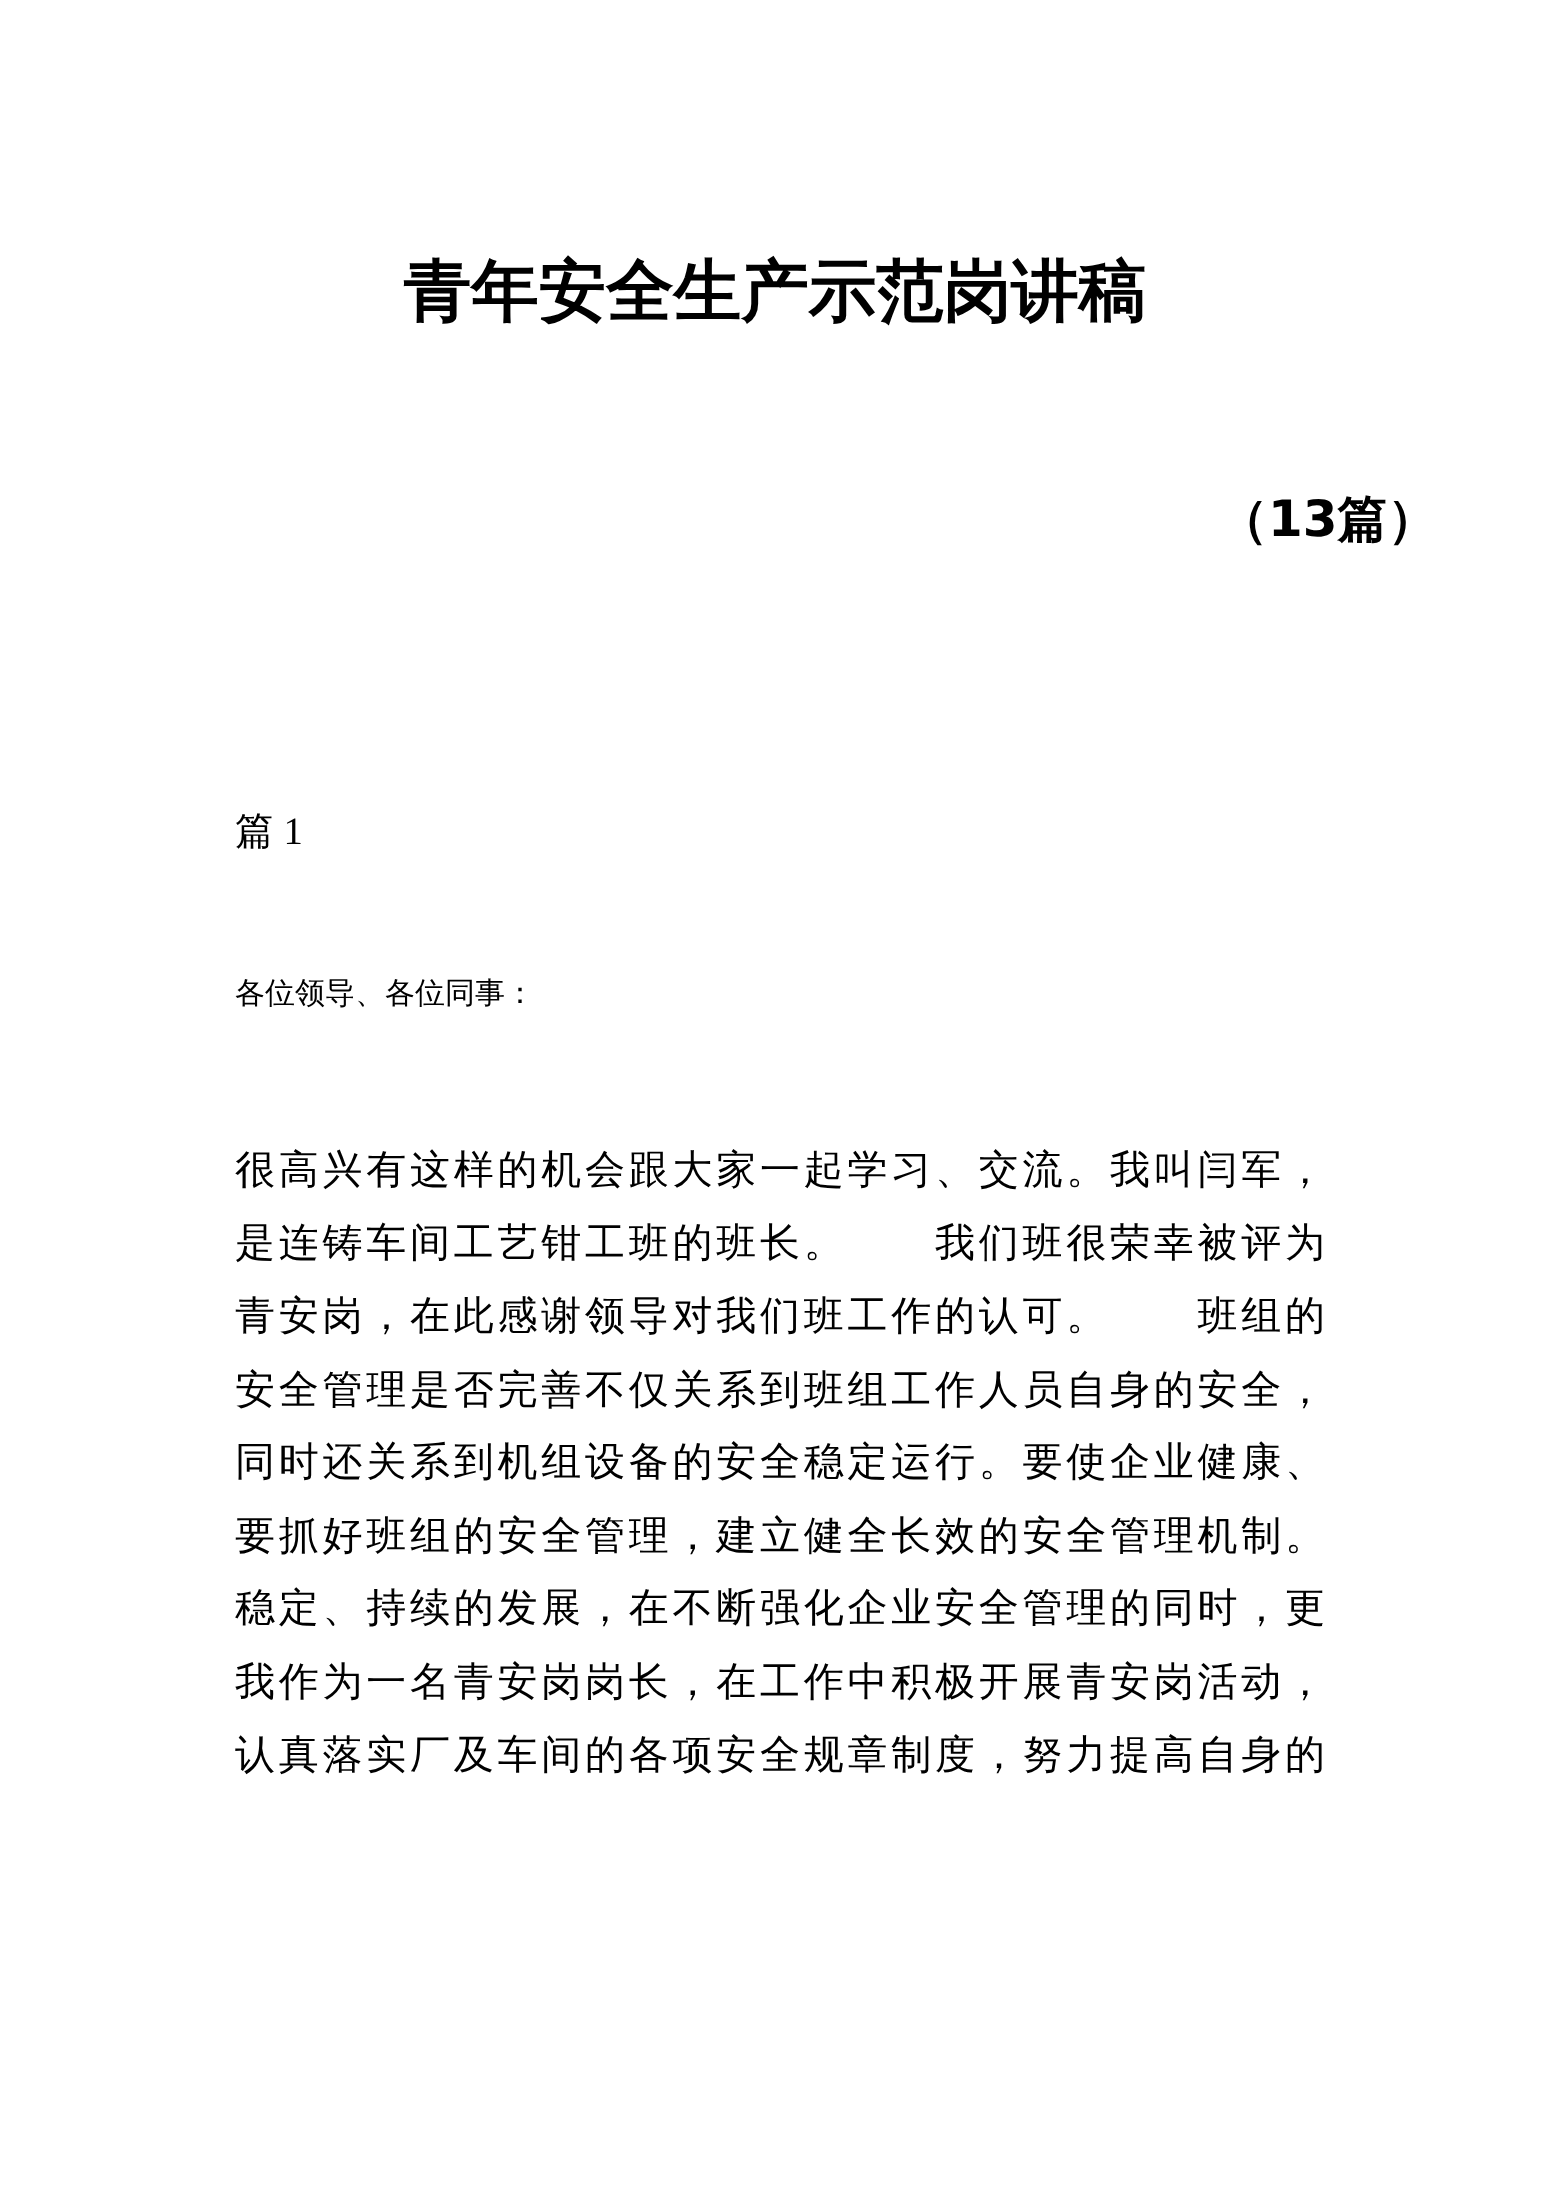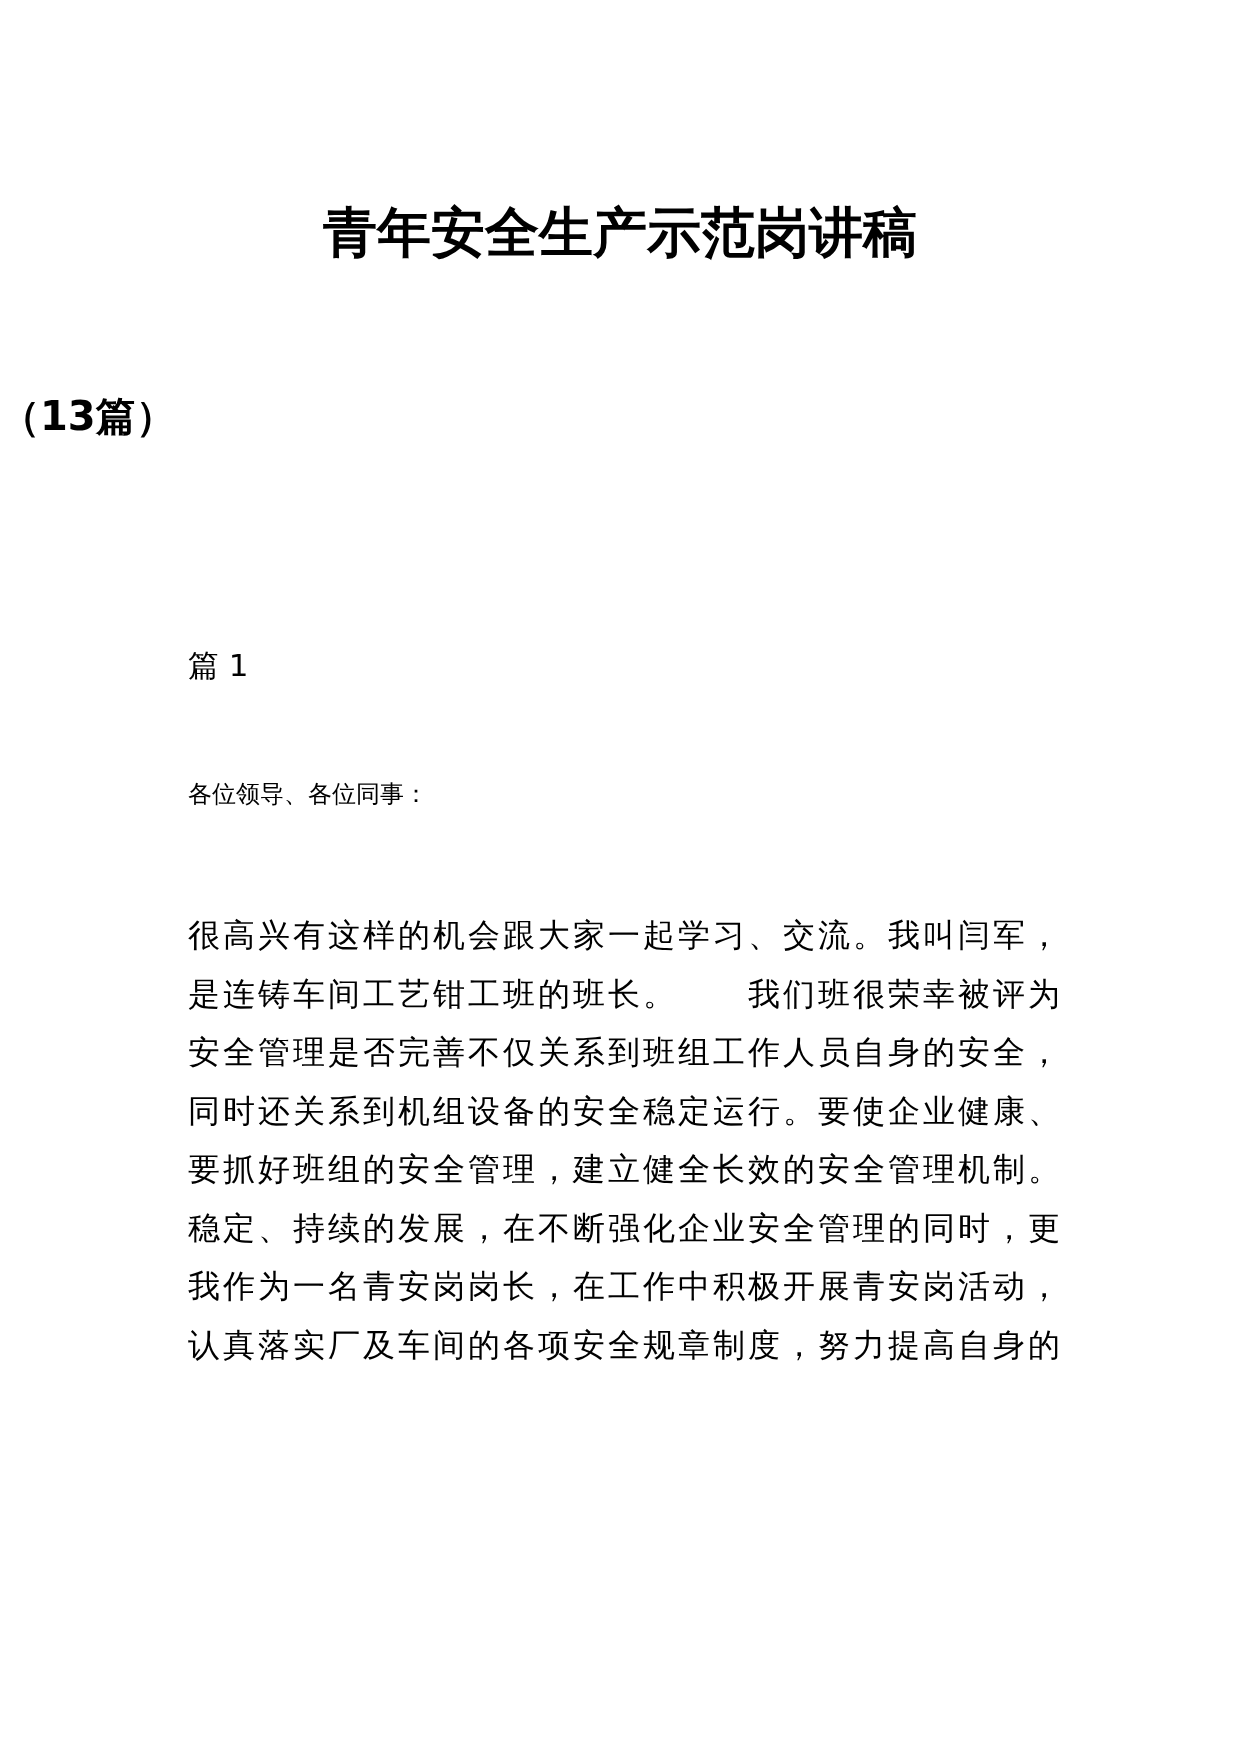--- a/index.html
+++ b/index.html
@@ -1,37 +1,38 @@
 <!DOCTYPE html>
 <html><head>
 <meta charset="utf-8">
 <style>
   html, body { margin: 0; padding: 0; background: #ffffff; }
   body { width: 1240px; height: 1754px; position: relative; overflow: hidden;
          font-family: "DejaVu Sans", "Liberation Sans", sans-serif; color: #000; }
   .title { position: absolute; left: 0; width: 1240px; top: 203px; text-align: center;
            font-size: 54px; font-weight: bold; line-height: 60px; letter-spacing: 0px; }
-  .subtitle { position: absolute; left: 0; width: 1150px; top: 388px; text-align: left;
+  .subtitle { position: absolute; left: 0; width: 1150px; top: 388px; text-align: right;
               font-size: 40px; font-weight: bold; line-height: 56px; }
-  .section-label { position: absolute; left: 188px; top: 645px; font-size: 31px; line-height: 40px; }
+  .section-label { position: absolute; left: 188px; top: 645px; font-size: 31px; line-height: 40px; font-family: Liberation Serif, serif; }
   .salutation { position: absolute; left: 188px; top: 773px; font-size: 24px; line-height: 42px; }
   .body-text { position: absolute; left: 188px; top: 906px; width: 872px; }
   .line { font-size: 32px; line-height: 58.5px; height: 58.5px; white-space: pre;
           text-align: justify; text-align-last: justify; overflow: hidden; }
 </style>
 </head>
 <body>
 
 <div class="title">青年安全生产示范岗讲稿</div>
 <div class="subtitle">（13篇）</div>
 <div class="section-label">篇 1</div>
 <div class="salutation">各位领导、各位同事：</div>
 
 <div class="body-text">
   <div class="line">很高兴有这样的机会跟大家一起学习、交流。我叫闫军，</div>
   <div class="line">是连铸车间工艺钳工班的班长。　　我们班很荣幸被评为</div>
+  <div class="line">青安岗，在此感谢领导对我们班工作的认可。　　班组的</div>
   <div class="line">安全管理是否完善不仅关系到班组工作人员自身的安全，</div>
   <div class="line">同时还关系到机组设备的安全稳定运行。要使企业健康、</div>
   <div class="line">要抓好班组的安全管理，建立健全长效的安全管理机制。</div>
   <div class="line">稳定、持续的发展，在不断强化企业安全管理的同时，更</div>
   <div class="line">我作为一名青安岗岗长，在工作中积极开展青安岗活动，</div>
   <div class="line">认真落实厂及车间的各项安全规章制度，努力提高自身的</div>
 </div>
 
 </body></html>

